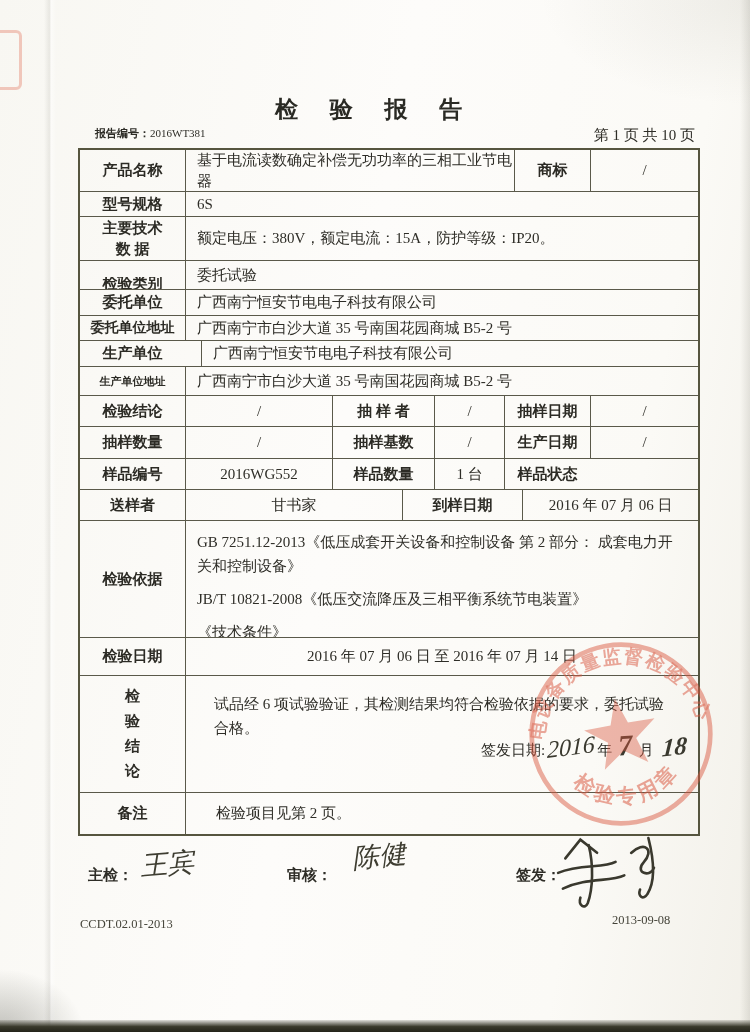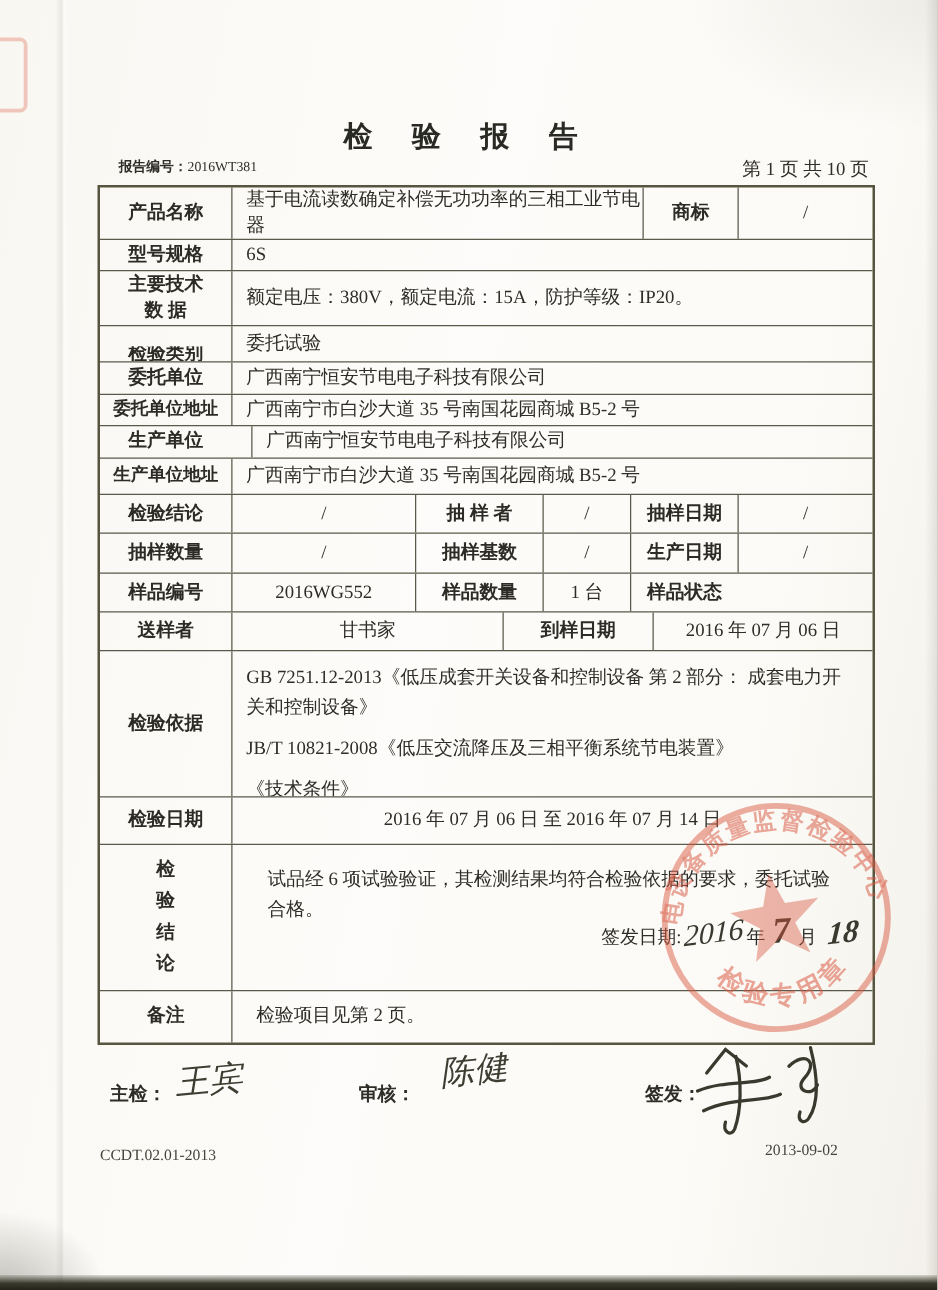--- a/index.html
+++ b/index.html
@@ -105,21 +105,21 @@
       <div class="cell cfirst lbl" style="width:105px;font-size:14px;">委托单位地址</div>
       <div class="cell val-left" style="flex:1;">广西南宁市白沙大道 35 号南国花园商城 B5-2 号</div>
     </div>
 
     <div class="row" style="height:26px;gap:16px;">
       <div class="cell cfirst lbl" style="width:105px;">生产单位</div>
       <div class="cell val-left" style="flex:1;">广西南宁恒安节电电子科技有限公司</div>
     </div>
 
     <div class="row" style="height:29px;">
-      <div class="cell cfirst lbl" style="width:105px;font-size:14px;">生产单位地址</div>
+      <div class="cell cfirst lbl" style="width:105px;font-size:11px;">生产单位地址</div>
       <div class="cell val-left" style="flex:1;">广西南宁市白沙大道 35 号南国花园商城 B5-2 号</div>
     </div>
 
     <div class="row" style="height:31px;">
       <div class="cell cfirst lbl" style="width:105px;">检验结论</div>
       <div class="cell" style="width:147px;">/</div>
       <div class="cell lbl" style="width:102px;">抽 样 者</div>
       <div class="cell" style="width:70px;">/</div>
       <div class="cell lbl" style="width:86px;">抽样日期</div>
       <div class="cell" style="flex:1;">/</div>
@@ -171,21 +171,21 @@
       <div class="cell conc-cell" style="flex:1;">
         <span style="width:460px;line-height:24px;">试品经 6 项试验验证，其检测结果均符合检验依据的要求，委托试验合格。</span>
         <span class="sign-date">
           <span>签发日期:</span><span class="hw hw-year">2016</span><span>年</span><span class="hw hw-month">7</span><span>月</span><span class="hw hw-day">18</span>
         </span>
       </div>
     </div>
 
     <div class="row" style="height:42px;">
       <div class="cell cfirst lbl" style="width:105px;">备注</div>
-      <div class="cell val-left" style="flex:1;padding-left:19px;text-align:center;">检验项目见第 2 页。</div>
+      <div class="cell val-left" style="flex:1;padding-left:30px;text-align:center;">检验项目见第 2 页。</div>
     </div>
 
   </div>
 
   <div class="stamp">
     <svg width="188" height="188" viewBox="0 0 200 200">
       <circle cx="100" cy="100" r="95" fill="none" stroke="rgba(216,87,63,.62)" stroke-width="5"></circle>
       <defs>
         <path id="arcTop" d="M 16,108 A 84,84 0 1 1 184,108" fill="none"></path>
         <path id="arcBot" d="M 34,132 A 73,73 0 0 0 166,132" fill="none"></path>
@@ -212,15 +212,15 @@
       <path d="M14,26 L30,8 L46,22"></path>
       <path d="M6,40 C28,32 52,38 64,32"></path>
       <path d="M10,56 C34,46 58,52 72,46"></path>
       <path d="M38,14 C42,34 40,58 34,72 C31,78 24,74 27,66"></path>
       <path d="M80,24 C94,12 104,22 92,34 C82,44 98,50 102,40"></path>
       <path d="M98,10 C102,30 104,52 94,66 C90,72 84,68 87,61"></path>
     </g>
   </svg>
 
   <div class="footer" style="left:80px;top:917px;">CCDT.02.01-2013</div>
-  <div class="footer" style="left:612px;top:913px;">2013-09-02</div>
+  <div class="footer" style="left:612px;top:913px;">2013-09-08</div>
 
 </div>
 
 </body></html>

